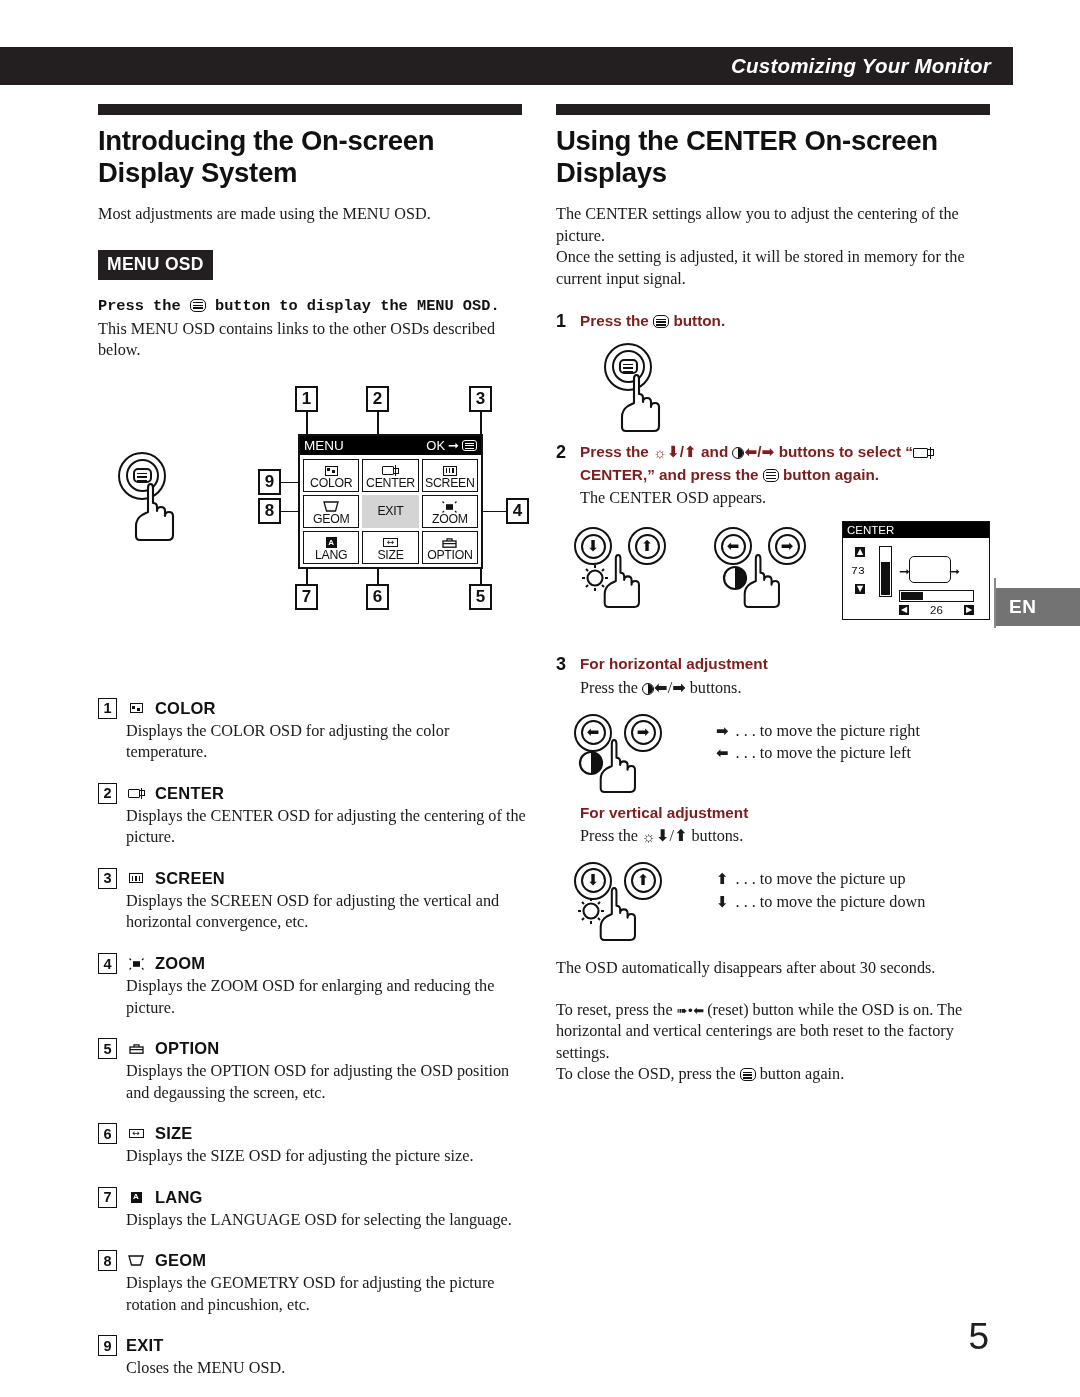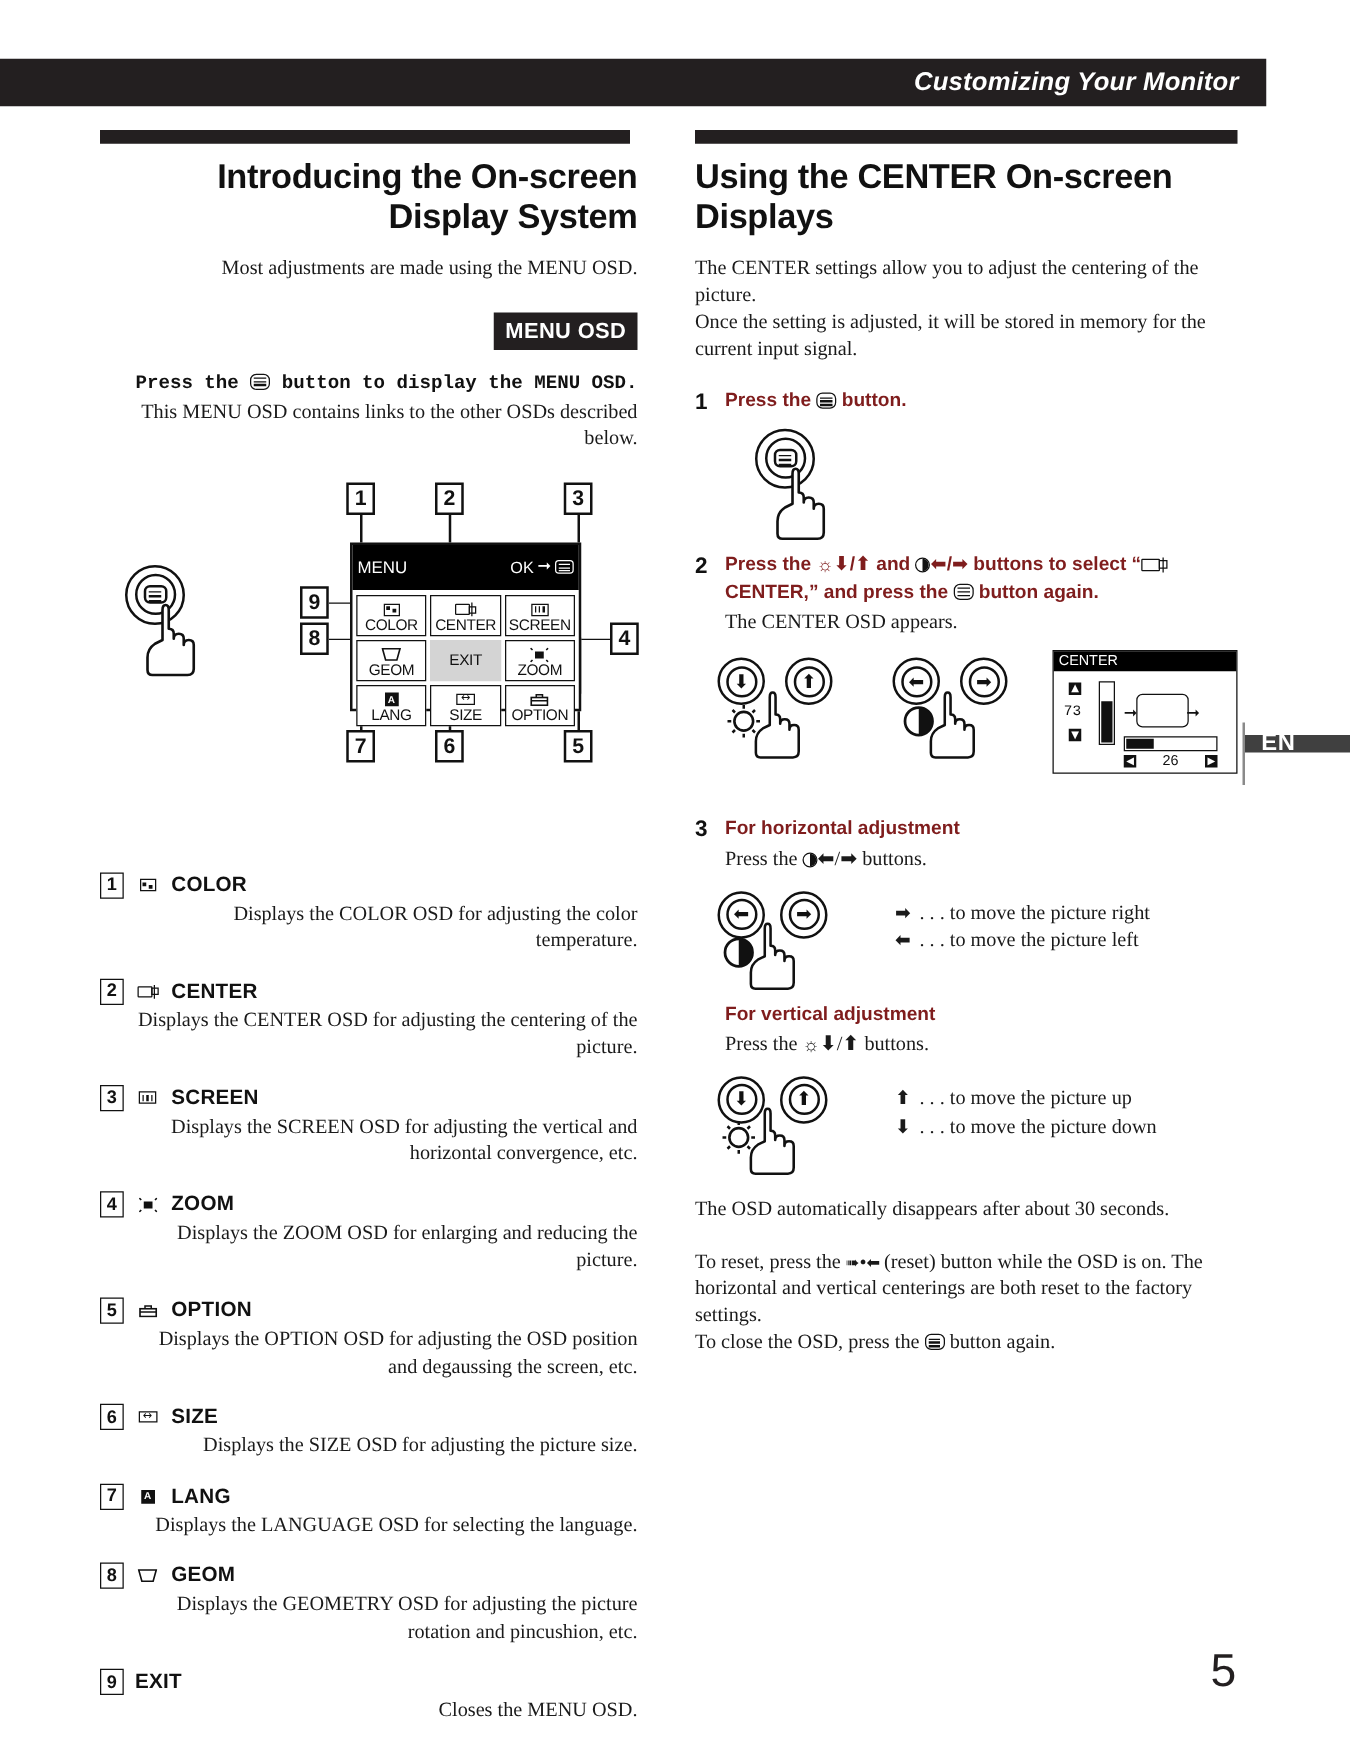--- a/index.html
+++ b/index.html
@@ -20,21 +20,21 @@
   }
   .banner-title{
     position:absolute; right:22px; top:50%; transform:translateY(-50%);
     color:#fff; font-family:"Liberation Sans", sans-serif;
     font-weight:bold; font-style:italic; font-size:20.5px; letter-spacing:.2px;
     white-space:nowrap;
   }
 
   
   .col{ position:absolute; top:104px; }
-  .col-left{ left:80px; width:430px;text-align:right; }
+  .col-left{ left:98px; width:430px; }
   .col-right{ left:556px; width:434px; }
 
   .rule{ height:11px; background:#231f20; width:100%; }
   .rule.short{ width:424px; }
 
   h1.sect{
     font-family:"Liberation Sans", sans-serif;
     font-weight:bold; font-size:27.5px; line-height:1.18;
     margin:10px 0 0 0; letter-spacing:-.3px; color:#111;
   }
@@ -92,21 +92,21 @@
     font-family:"Liberation Sans", sans-serif; font-weight:bold; font-size:17px;
     display:flex; align-items:center; justify-content:center; background:#fff;
     color:#111; z-index:5;
   }
 
   .osd{
     position:absolute; left:200px; top:48px; width:185px; height:135px;
     border:2px solid #111; background:#fff; z-index:3;
   }
   .osd-bar{
-    height:36px; background:#000; color:#fff;
+    height:19px; background:#000; color:#fff;
     font-family:"Liberation Sans", sans-serif; font-size:13.5px;
     display:flex; align-items:center; justify-content:space-between;
     padding:0 4px;
     gap:20px;
   }
   .osd-bar .ok{ display:flex; align-items:center; gap:3px; font-size:13px; }
   .ok-icon{ width:15px; height:11px; border:1.4px solid #fff; border-radius:3px; position:relative; }
   .ok-icon i{ position:absolute; left:2px; right:2px; height:1.2px; background:#fff; }
   .ok-icon i:nth-child(1){ top:1.8px;} .ok-icon i:nth-child(2){ top:4.3px;} .ok-icon i:nth-child(3){ top:6.8px;}
 
@@ -211,22 +211,22 @@
   .picbox{ position:absolute; left:66px; top:18px; width:42px; height:27px; border:1.8px solid #111; border-radius:5px; }
   .ar-l{ position:absolute; left:56px; top:27px; font-size:13px; font-family:"DejaVu Sans",sans-serif; color:#111; line-height:1;}
   .ar-r{ position:absolute; left:106px; top:27px; font-size:13px; font-family:"DejaVu Sans",sans-serif; color:#111; line-height:1;}
   .hslider{ position:absolute; left:56px; top:52px; width:75px; height:12px; border:1.4px solid #111; }
   .hslider .fill{ position:absolute; left:1px; top:1px; bottom:1px; width:22px; background:#111; }
   .hrow{ position:absolute; left:56px; top:66px; width:75px; display:flex; align-items:center; justify-content:space-between; }
   .hnum{ font-family:"Liberation Sans",sans-serif; font-size:11.5px; color:#111; }
 
   
   .en-tab{
-    position:absolute; right:0; top:588px; width:84px; height:14px;
-    background:#404040; color:#fff;
+    position:absolute; right:0; top:588px; width:84px; height:38px;
+    background:#737373; color:#fff;
     font-family:"Liberation Sans", sans-serif; font-weight:bold; font-size:19px;
     display:flex; align-items:center; padding-left:13px; letter-spacing:.5px;
   }
   .en-line{ position:absolute; right:84px; top:578px; width:2.5px; height:50px; background:#8a8a8a; }
 
   
   .pageno{
     position:absolute; right:91px; bottom:39px;
     font-family:"Liberation Sans", sans-serif; font-size:37px; color:#231f20;
   }

